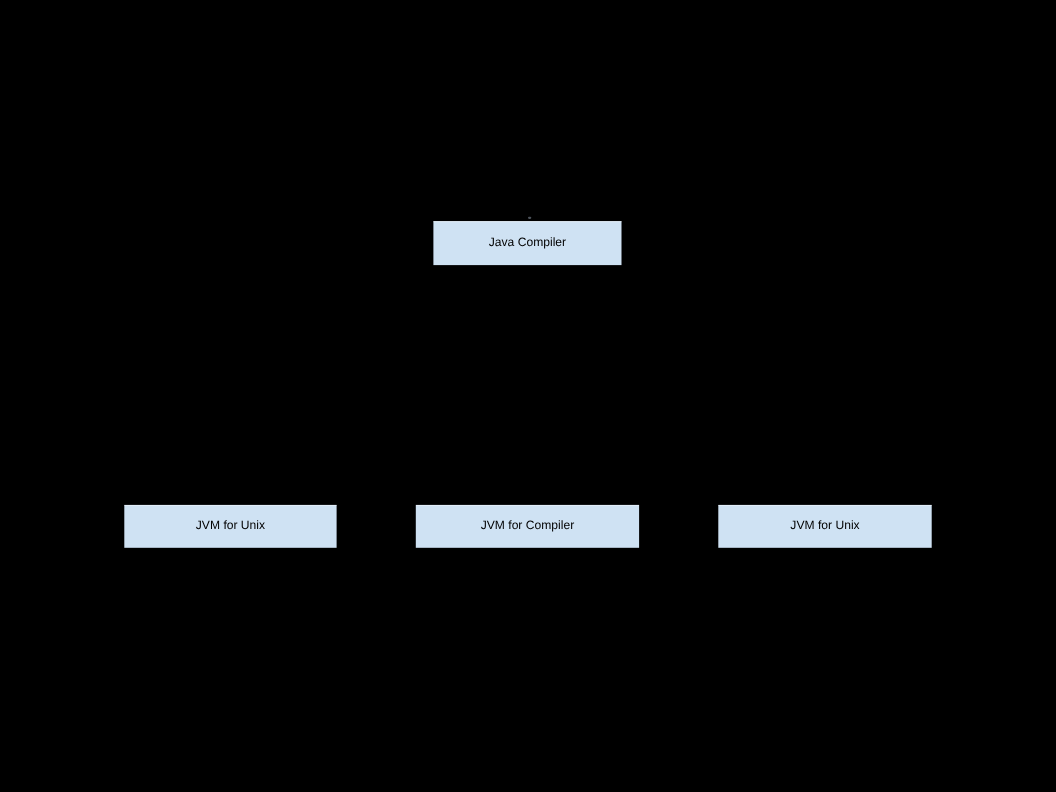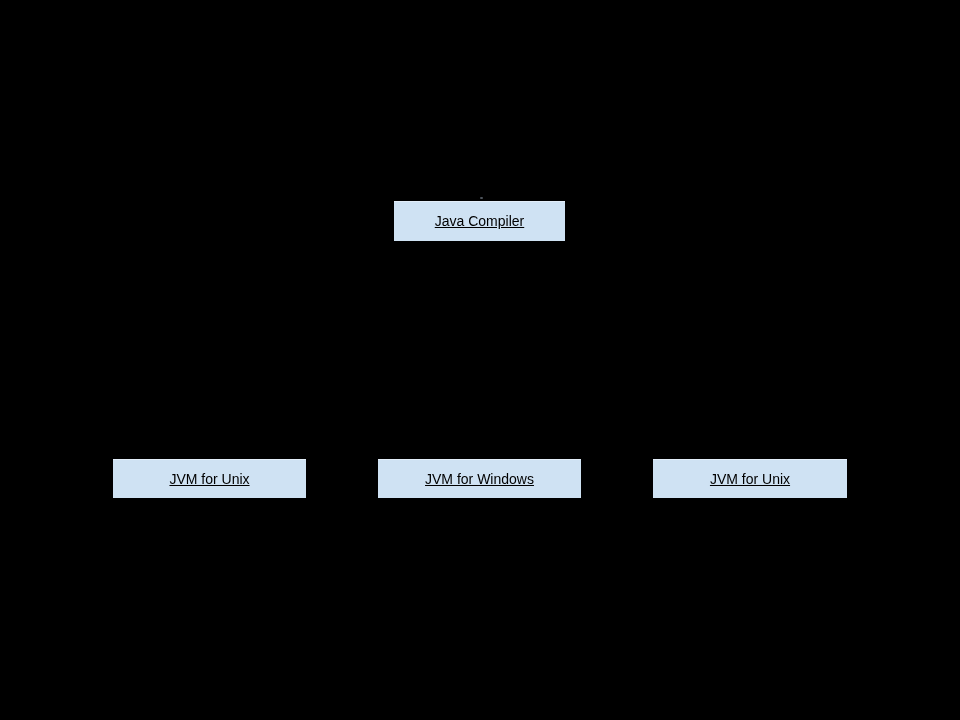--- a/index.html
+++ b/index.html
@@ -15,26 +15,25 @@
     overflow: hidden;
     font-family: "Liberation Sans", "DejaVu Sans", sans-serif;
   }
   .node {
     position: absolute;
     background: #cfe2f3;
     color: #000000;
     display: flex;
     align-items: center;
     justify-content: center;
-    font-size: 14px;
+    font-size: 11px;
     line-height: 1;
     box-shadow: inset 0 1px 0 rgba(255,255,255,0.4);
     box-sizing: border-box;
     white-space: nowrap;
-    text-decoration: underline;
   }
   .node-compiler   { left: 394px; top: 201px; width: 171px; height: 40px; }
   .node-jvm-unix-1 { left: 113px; top: 459px; width: 193px; height: 39px; }
   .node-jvm-win    { left: 378px; top: 459px; width: 203px; height: 39px; }
   .node-jvm-unix-2 { left: 653px; top: 459px; width: 194px; height: 39px; }
   .artifact-dot {
     position: absolute;
     left: 480px;
     top: 197px;
     width: 3px;
@@ -52,20 +51,20 @@
     <span>Java Compiler</span>
   </div>
 
   <div class="artifact-dot"></div>
 
   <div class="node node-jvm-unix-1">
     <span>JVM for Unix</span>
   </div>
 
   <div class="node node-jvm-win">
-    <span>JVM for Windows</span>
+    <span>JVM for Compiler</span>
   </div>
 
   <div class="node node-jvm-unix-2">
     <span>JVM for Unix</span>
   </div>
 
 </div>
 
 </body></html>

